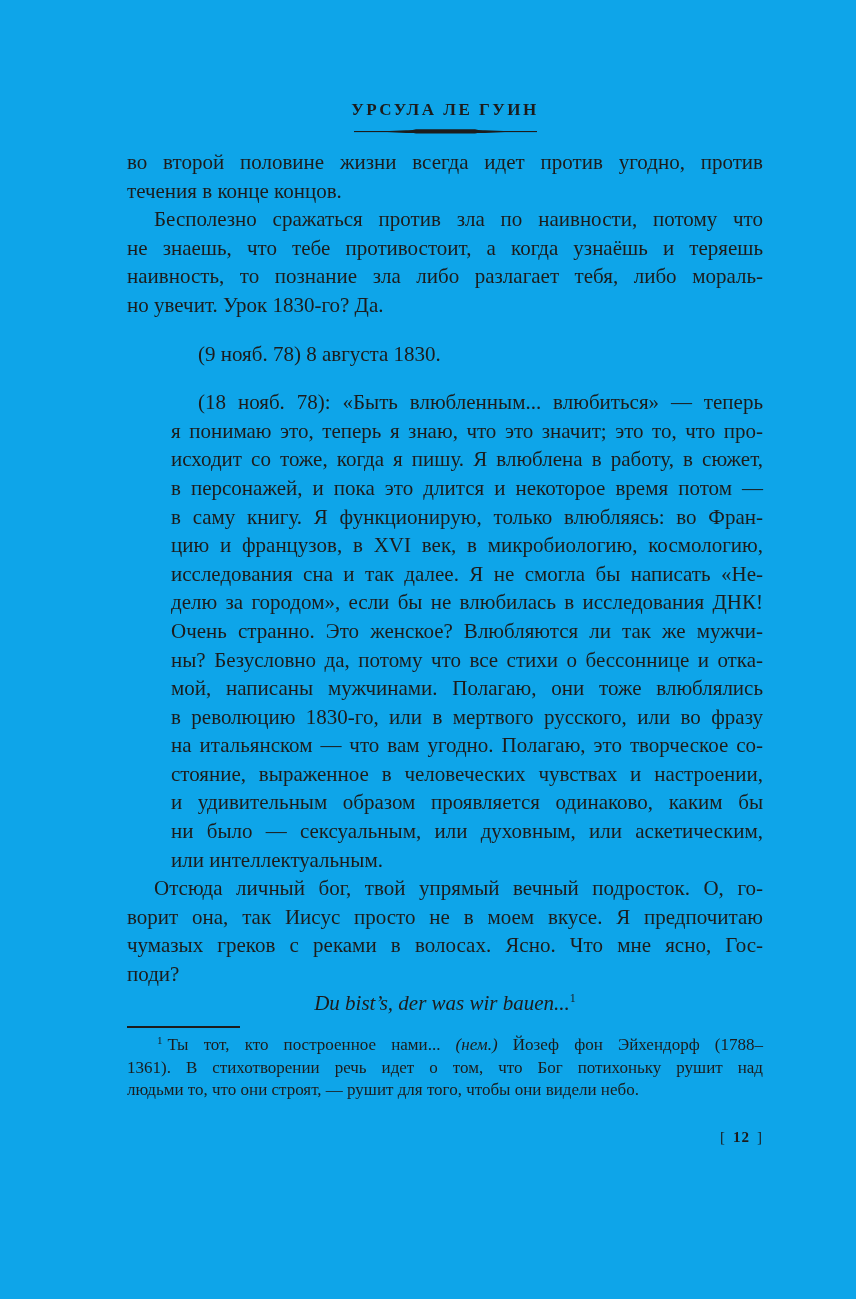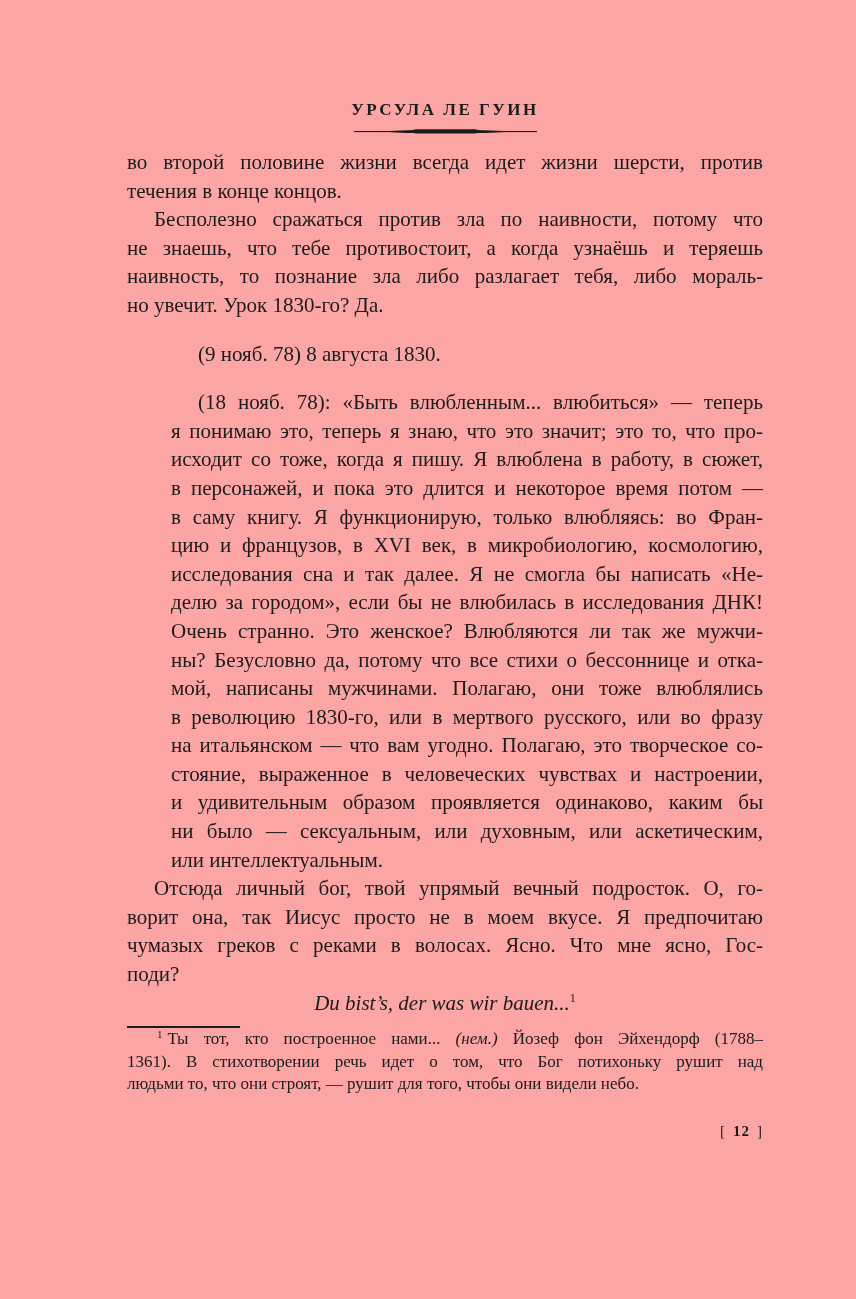--- a/index.html
+++ b/index.html
@@ -8,21 +8,21 @@
     background: #ffffff;
     color: #1c1c1c;
     font-family: "Liberation Serif", "DejaVu Serif", serif;
   }
   .page {
     position: relative;
     width: 856px; height: 1299px;
     box-sizing: border-box;
     padding: 101px 93px 0 127px;
     overflow: hidden;
-    background: #fca5a5;
+    background: #0ea5e9;
   }
   .author {
     text-align: center;
     font-weight: bold;
     font-size: 17px;
     line-height: 18px;
     letter-spacing: 2.5px;
   }
   .divider-wrap {
     text-align: center;
@@ -50,20 +50,21 @@
     font-style: normal;
     line-height: 0;
   }
   .footnote-rule {
     margin-top: 9px;
     width: 113px;
     border-top: 2px solid #1c1c1c;
     height: 0;
   }
   .footnote {
+    margin-top: 6px;
     font-size: 17px;
     line-height: 22.4px;
   }
   .fline { text-align: justify; text-align-last: justify; }
   .fline.last { text-align-last: left; }
   .fline.ind { text-indent: 30px; }
   .fn-marker {
     font-size: 11px;
     vertical-align: super;
     line-height: 0;
@@ -89,21 +90,21 @@
   <div class="divider-wrap">
     <svg width="183" height="7" viewBox="0 0 183 7">
       <rect x="0" y="3" width="183" height="1.1" fill="#1c1c1c"></rect>
       <polygon points="24,3.5 52,2.2 131,2.2 159,3.5 131,5 52,5" fill="#1c1c1c"></polygon>
       <polygon points="52,3.5 62,1.3 121,1.3 131,3.5 121,5.6 62,5.6" fill="#1c1c1c"></polygon>
     </svg>
   </div>
 
   <div class="body-text">
       <div class="para">
-        <div class="tline">во второй половине жизни всегда идет жизни шерсти, против</div>
+        <div class="tline">во второй половине жизни всегда идет против угодно, против</div>
         <div class="tline last">течения в конце концов.</div>
       </div>
       <div class="para">
         <div class="tline ind">Бесполезно сражаться против зла по наивности, потому что</div>
         <div class="tline">не знаешь, что тебе противостоит, а когда узнаёшь и теряешь</div>
         <div class="tline">наивность, то познание зла либо разлагает тебя, либо мораль-</div>
         <div class="tline last">но увечит. Урок 1830-го? Да.</div>
       </div>
       <div class="para gap">
         <div class="tline last ind">(9 нояб. 78) 8 августа 1830.</div>

